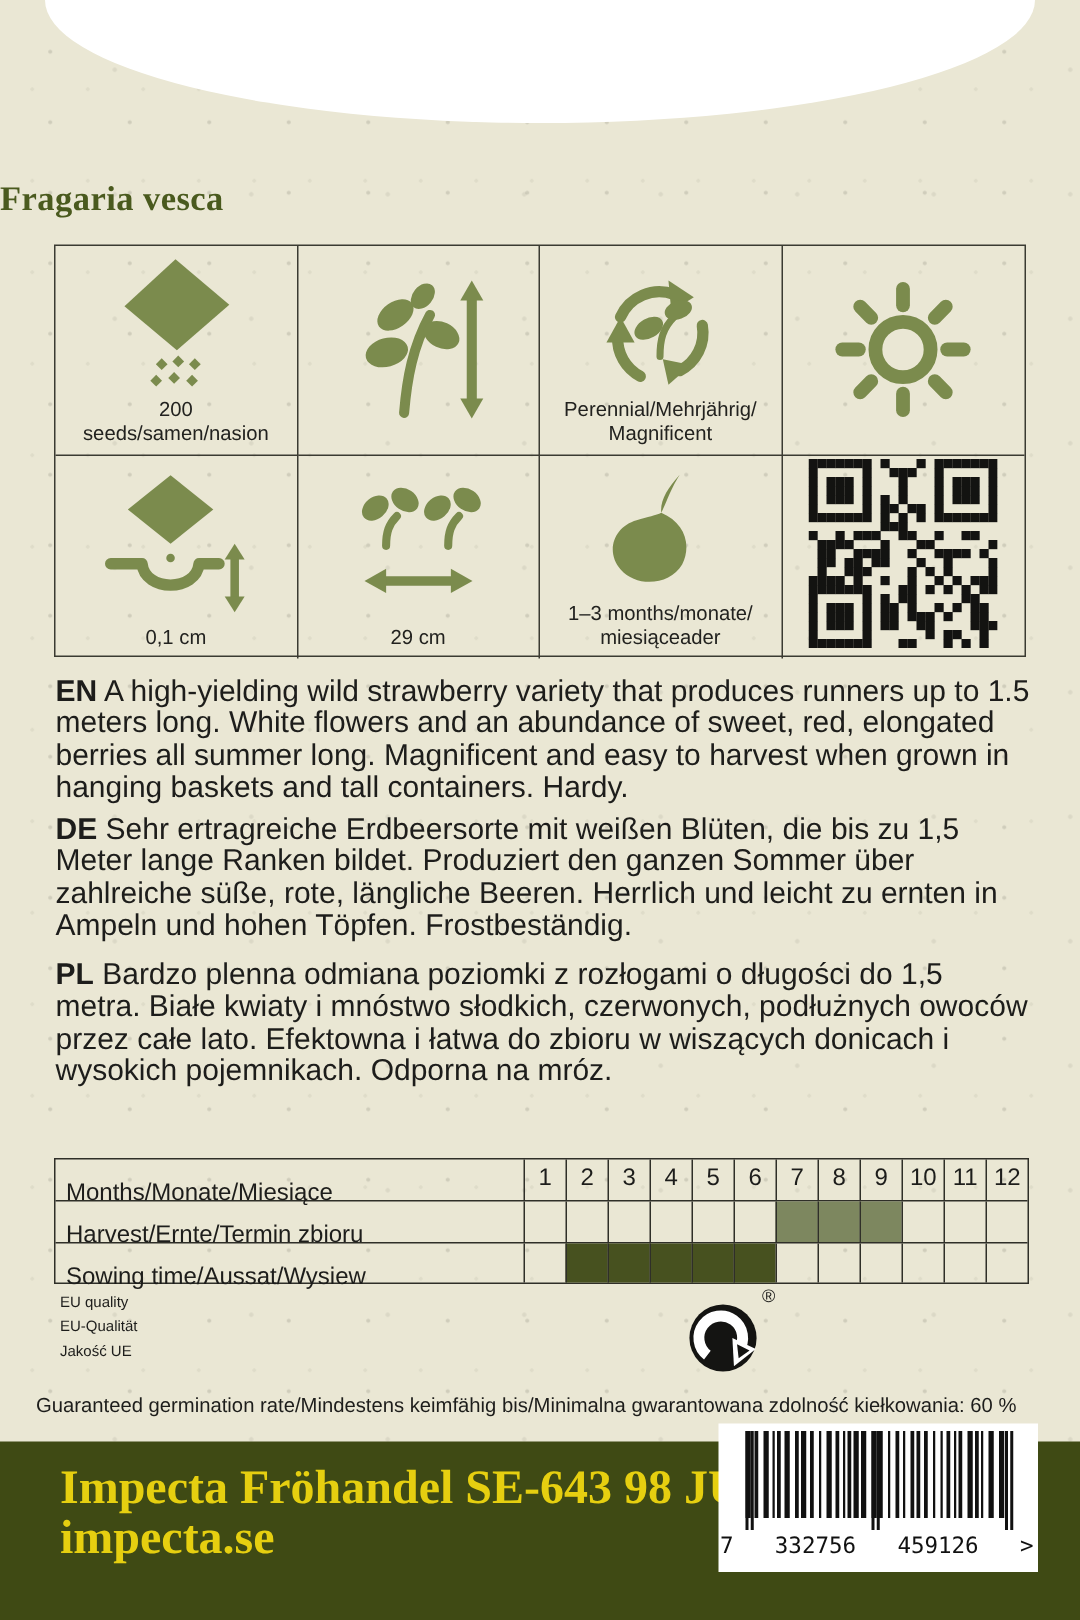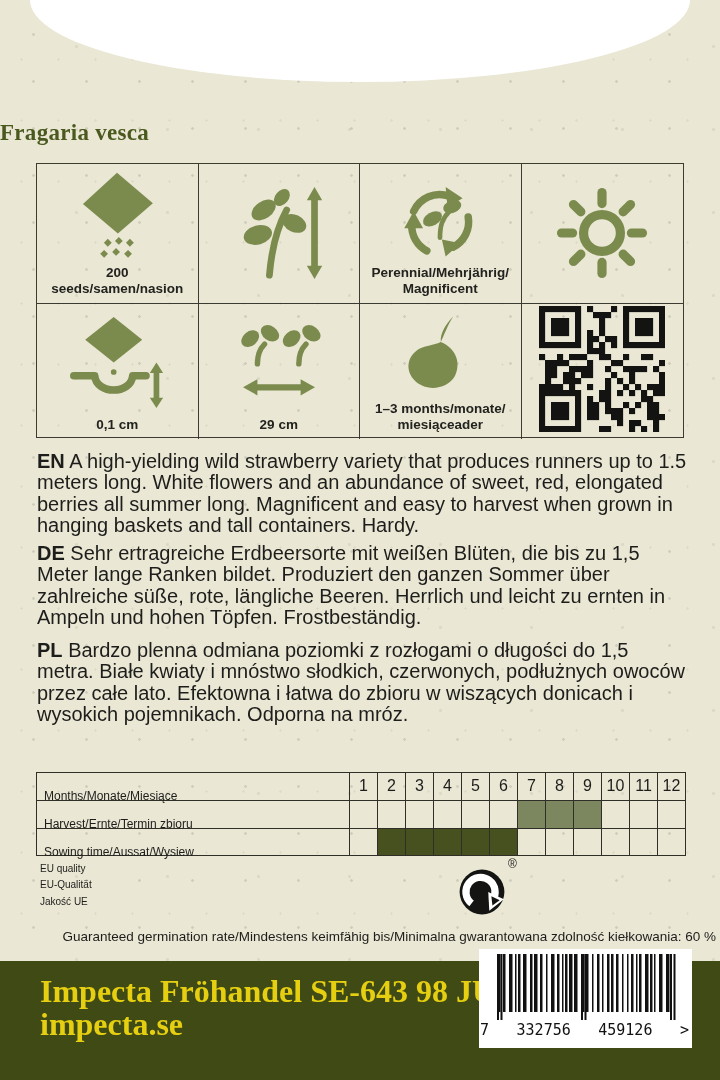--- a/index.html
+++ b/index.html
@@ -34,43 +34,43 @@
   }
   .cell{
     border-right:1.5px solid #3b3b32;border-bottom:1.5px solid #3b3b32;
     display:flex;flex-direction:column;align-items:center;justify-content:flex-end;
     padding:5px 2px 7px;box-sizing:border-box;overflow:hidden;
   }
   .cell:nth-child(4n){border-right:none;}
   .cell:nth-child(n+5){border-bottom:none;}
   .icon-wrap{flex:1;display:flex;align-items:center;justify-content:center;width:100%;}
   .lbl{font-size:13.5px;line-height:15.5px;text-align:center;color:#22221f;}
-  .lline{display:block;font-weight:bold;}
+  .lline{display:block;}
   .ic{display:block;}
   .g{fill:#7b8b4d;}
   .gs{stroke:#7b8b4d;fill:none;}
   
   .desc{position:absolute;left:37px;width:650px;font-size:20px;line-height:21.3px;}
   .desc b{font-weight:bold;}
   #desc-en{top:451px;} #desc-de{top:543px;} #desc-pl{top:640px;}
   
   .calendar{
     position:absolute;left:36px;top:772px;width:650px;
     border:1.6px solid #2f2f28;box-sizing:border-box;background:transparent;
   }
   .cal-row{display:flex;height:26.8px;}
   .cal-row + .cal-row{border-top:1.6px solid #2f2f28;}
-  .cal-lab{width:312px;display:flex;align-items:center;padding-left:7px;font-size:12px;box-sizing:border-box;margin-top:20px;}
+  .cal-lab{width:312px;display:flex;align-items:center;padding-left:7px;font-size:16px;box-sizing:border-box;margin-top:20px;}
   .cal-cells{display:flex;flex:1;}
   .cal-cell{flex:1;border-left:1.6px solid #2f2f28;display:flex;align-items:center;justify-content:center;font-size:16px;box-sizing:border-box;}
   
   .quality{position:absolute;left:40px;top:861px;font-size:10px;line-height:16.3px;}
   .greendot{position:absolute;left:457px;top:867px;}
   .rmark{position:absolute;left:508px;top:857px;font-size:12px;}
-  .germ{position:absolute;left:46px;top:929px;width:670px;font-size:13.5px;text-align:right;}
+  .germ{position:absolute;left:24px;top:929px;width:670px;font-size:13.5px;}
   
   .band{position:absolute;left:0;top:961px;width:720px;height:119px;background:#3f4a14;}
   .brand{
     position:absolute;left:40px;top:975px;color:#e6cf10;
     font-family:"Liberation Serif",serif;font-weight:bold;font-size:32px;line-height:33px;
   }
   .brand .bline{display:block;}
   .barcode-box{position:absolute;left:479px;top:949px;width:213px;height:99px;background:#fff;}
   .barcode-box svg{display:block;margin:5px auto 0;}
   .bc-digits{

